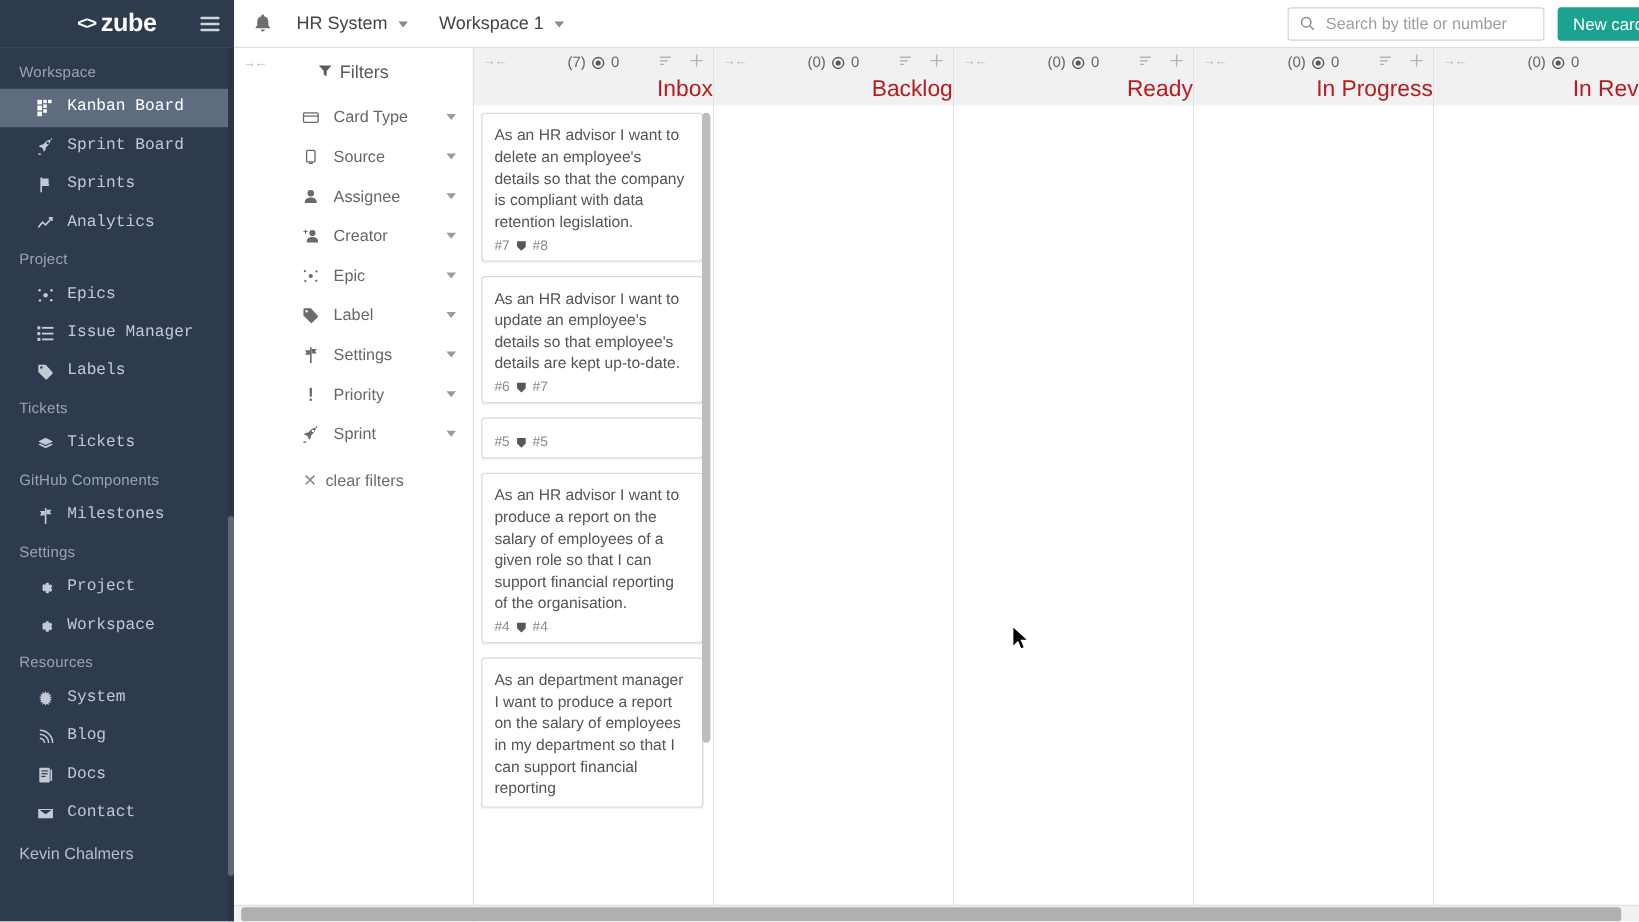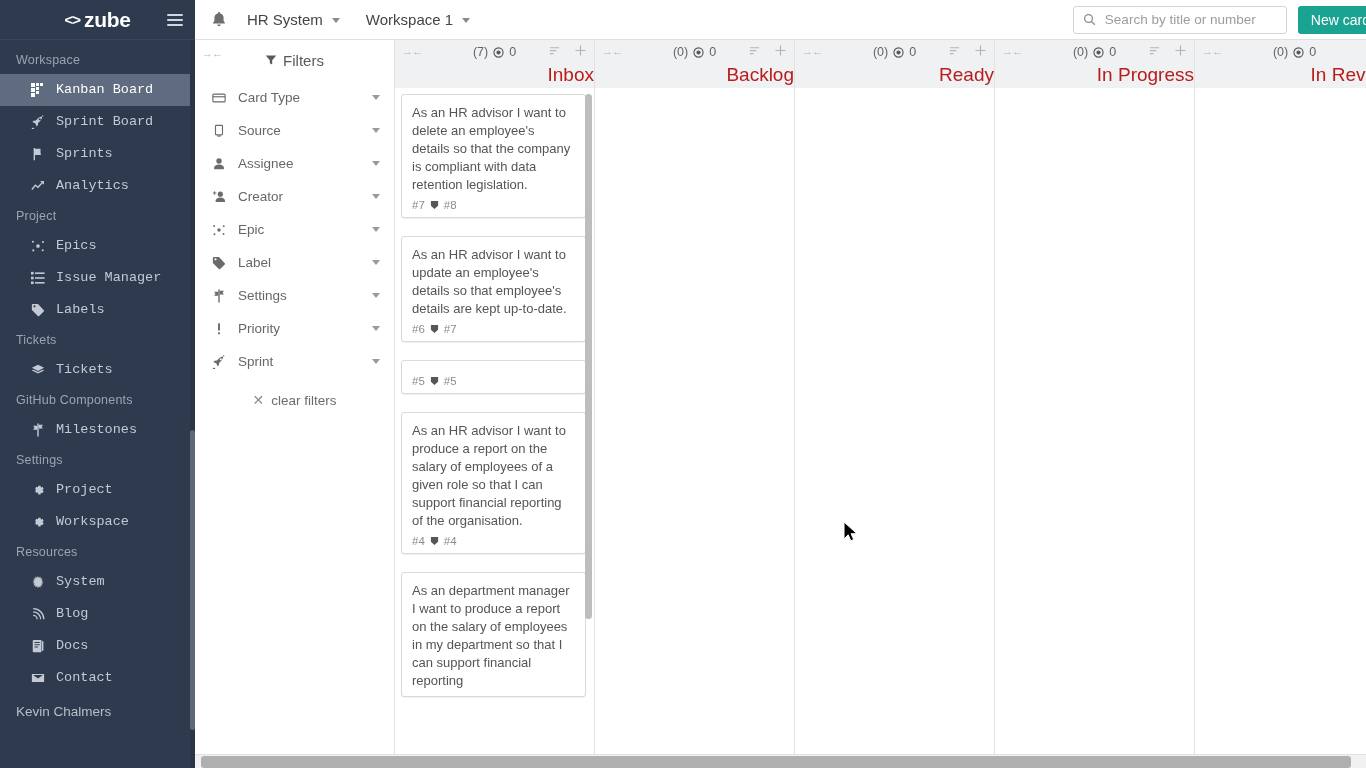--- a/index.html
+++ b/index.html
@@ -134,22 +134,22 @@
     color: #b7b7b7; font-size: 11px; letter-spacing: -1px; cursor: pointer;
     user-select: none;
   }
   .filters-title {
     text-align: center; font-size: 15px; color: #5a5a5a;
     display: flex; align-items: flex-end; justify-content: center; gap: 6px;
     padding: 4px 0 12px 0;
   }
   .filter-row {
     display: flex; align-items: center;
-    padding: 9px 14px 9px 16px;
-    font-size: 13.5px; color: #676767; cursor: pointer;
+    padding: 9px 14px 9px 24px;
+    font-size: 13.5px; color: #676767; cursor: pointer; margin-left: 32px;
   }
   .filter-row .f-ico {
     width: 16px; flex: 0 0 16px; color: #6b6b6b;
     display: inline-flex; align-items: center; justify-content: center;
     margin-right: 11px;
   }
   .filter-row .f-label { flex: 1; }
   .filter-row .f-caret {
     width: 0; height: 0;
     border-left: 4px solid transparent; border-right: 4px solid transparent;
@@ -203,21 +203,21 @@
     background: #ffffff;
     padding: 6px 8px 0 6px;
   }
   .col-body.empty { background: #ffffff; }
   .card {
     background: #ffffff;
     border: 1px solid #dadada;
     border-radius: 3px;
     box-shadow: 0 1px 1px rgba(0,0,0,.06);
     padding: 9px 10px 6px 10px;
-    margin-bottom: 18px;
+    margin-bottom: 12px;
     cursor: pointer;
   }
   .card-title {
     font-size: 13px; line-height: 18px; color: #555555;
   }
   .card-footer {
     display: flex; align-items: center; gap: 5px;
     margin-top: 5px; font-size: 11.5px; color: #8c8c8c;
   }
   .card-footer .gh { display: inline-flex; color: #54585c; }

